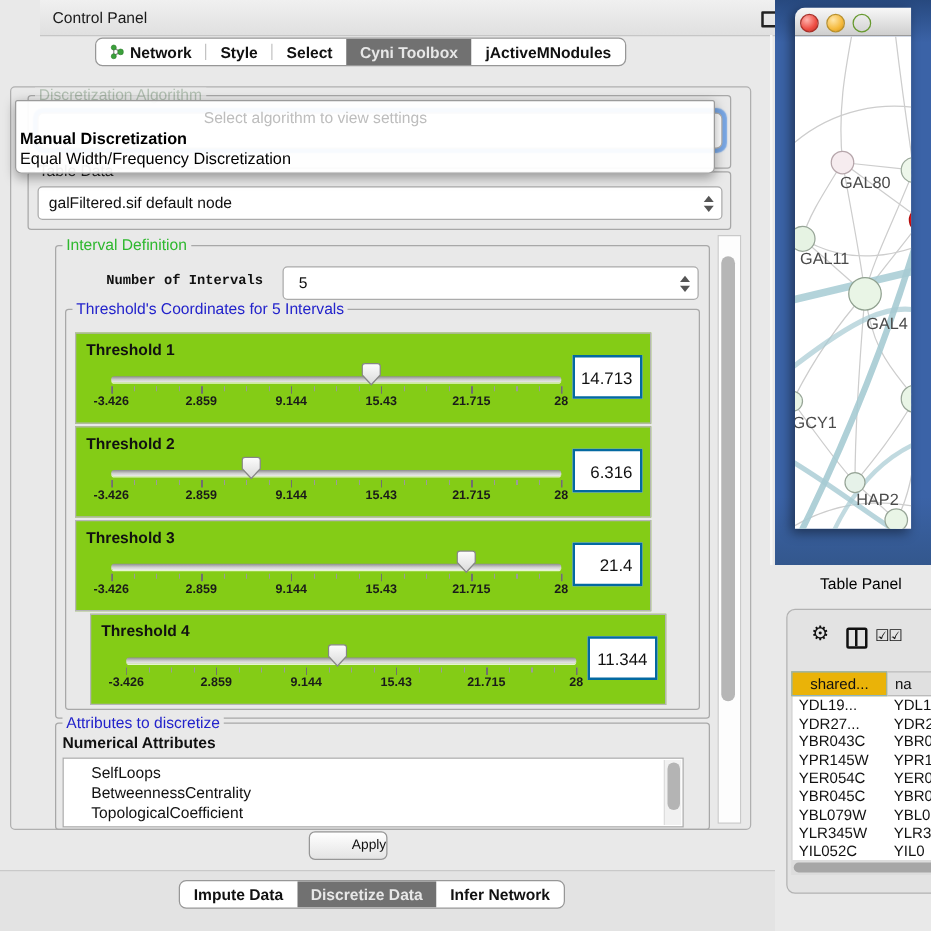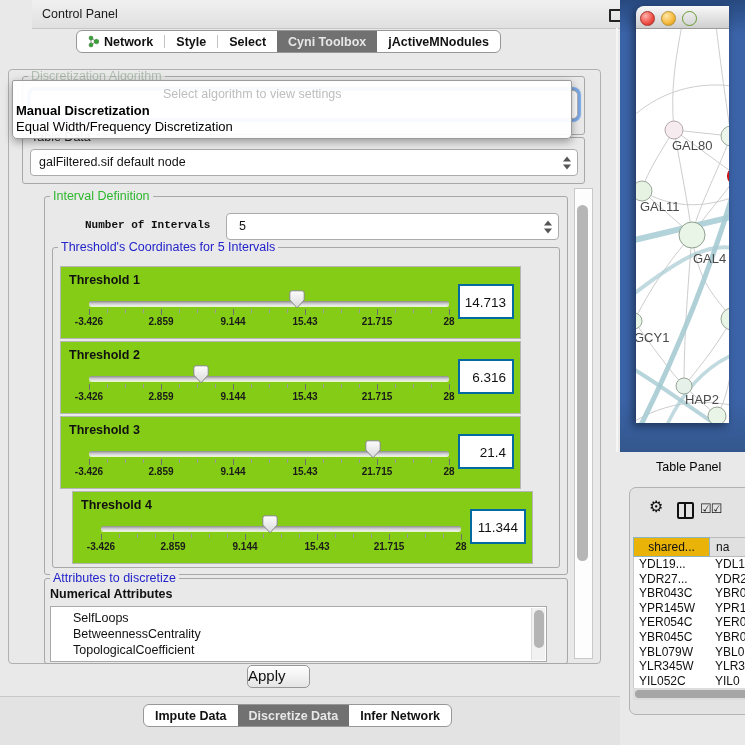--- a/index.html
+++ b/index.html
@@ -55,21 +55,21 @@
   .tvalue{position:absolute;left:397px;top:17px;width:56px;height:35px;background:#fff;border:2px solid #0369a1;
           font-size:13.5px;text-align:right;line-height:34px;padding-right:6px;box-sizing:border-box;}
   
   .listbox{position:absolute;left:50px;top:606px;width:495px;height:54px;background:#fff;border:1px solid #a9a9a9;overflow:hidden;}
   .listbox .item{display:block;padding-left:22px;font-size:12.5px;line-height:16px;white-space:nowrap;}
   .list-scroll{position:absolute;right:1px;top:1px;width:13px;height:52px;background:#f1f1f1;border-left:1px solid #ddd;}
   .list-thumb{position:absolute;left:1.5px;top:2px;width:10px;height:38px;border-radius:5px;background:#b4b4b4;}
   .vscroll{position:absolute;left:574px;top:188px;width:17px;height:469px;background:#fdfdfd;border:1px solid #c9c9c9;}
   .vthumb{position:absolute;left:2px;top:16px;width:11px;height:356px;border-radius:6px;background:#b6b6b6;}
   .apply{position:absolute;left:247px;top:665px;width:61px;height:21px;background:linear-gradient(180deg,#ffffff,#e4e4e4);
-         border:1px solid #979797;border-radius:5px;font-size:15px;text-align:left;line-height:20px;}
+         border:1px solid #979797;border-radius:5px;font-size:11px;text-align:right;line-height:20px;}
   .bottom-strip{position:absolute;left:0;top:696px;width:620px;height:49px;background:#e3e3e3;border-top:1px solid #c9c9c9;}
   
   .desktop{position:absolute;left:620px;top:0;width:125px;height:452px;
            background:linear-gradient(180deg,#27497f,#3b63a7 34px,#3b63a7 88%,#33578d);}
   .netwin{position:absolute;left:16px;top:6px;width:93px;height:417px;border-radius:8px 0 0 0;overflow:hidden;
           box-shadow:-3px 3px 9px rgba(0,0,0,.45);}
   .netbar{height:22px;background:linear-gradient(180deg,#f8f8f8,#cfcfcf);border-bottom:1px solid #9a9a9a;position:relative;}
   .light{position:absolute;top:5px;width:13px;height:13px;border-radius:50%;}
   .l-red{left:4px;background:radial-gradient(circle at 35% 30%,#ffb3ad,#ee4d43 60%,#b93028);border:.5px solid #a8322b;}
   .l-yel{left:25px;background:radial-gradient(circle at 35% 30%,#ffe6a8,#f5b93a 60%,#cf8f1f);border:.5px solid #b8912e;}

